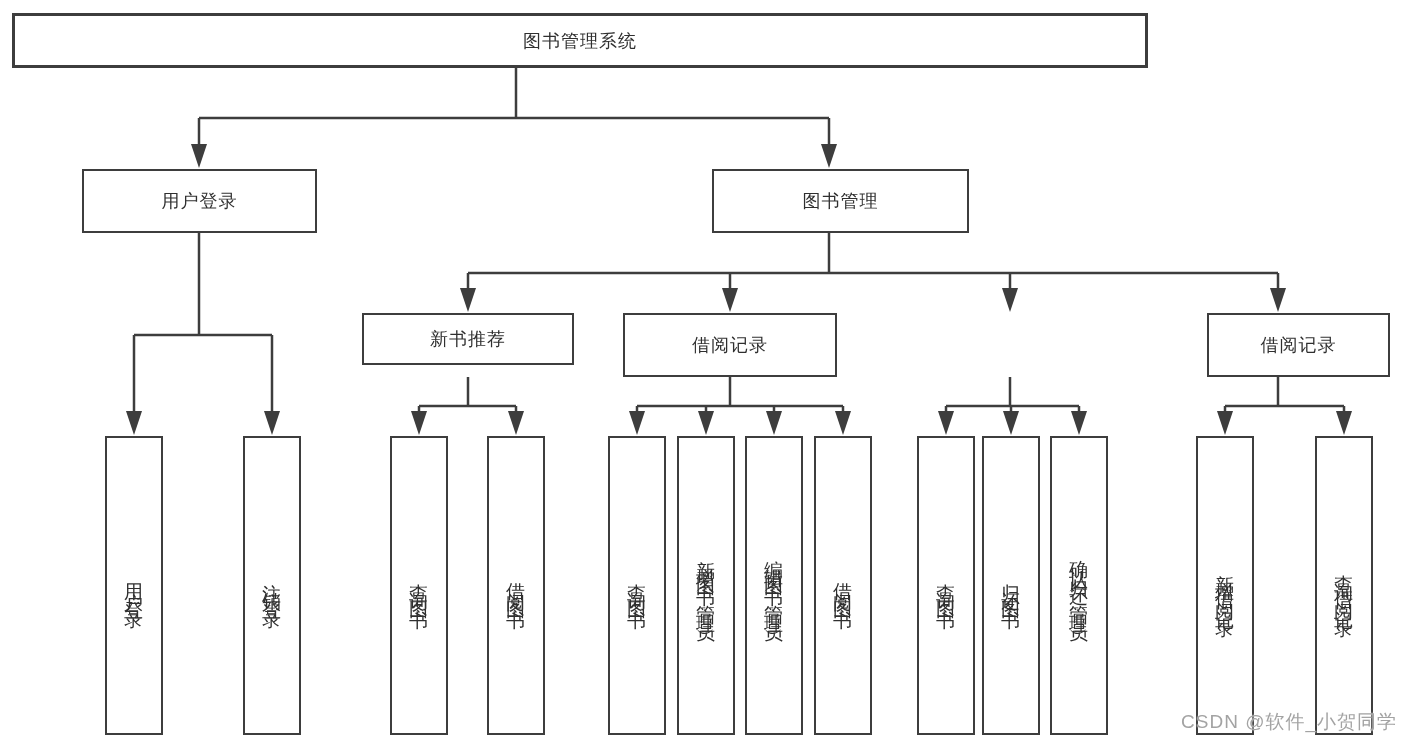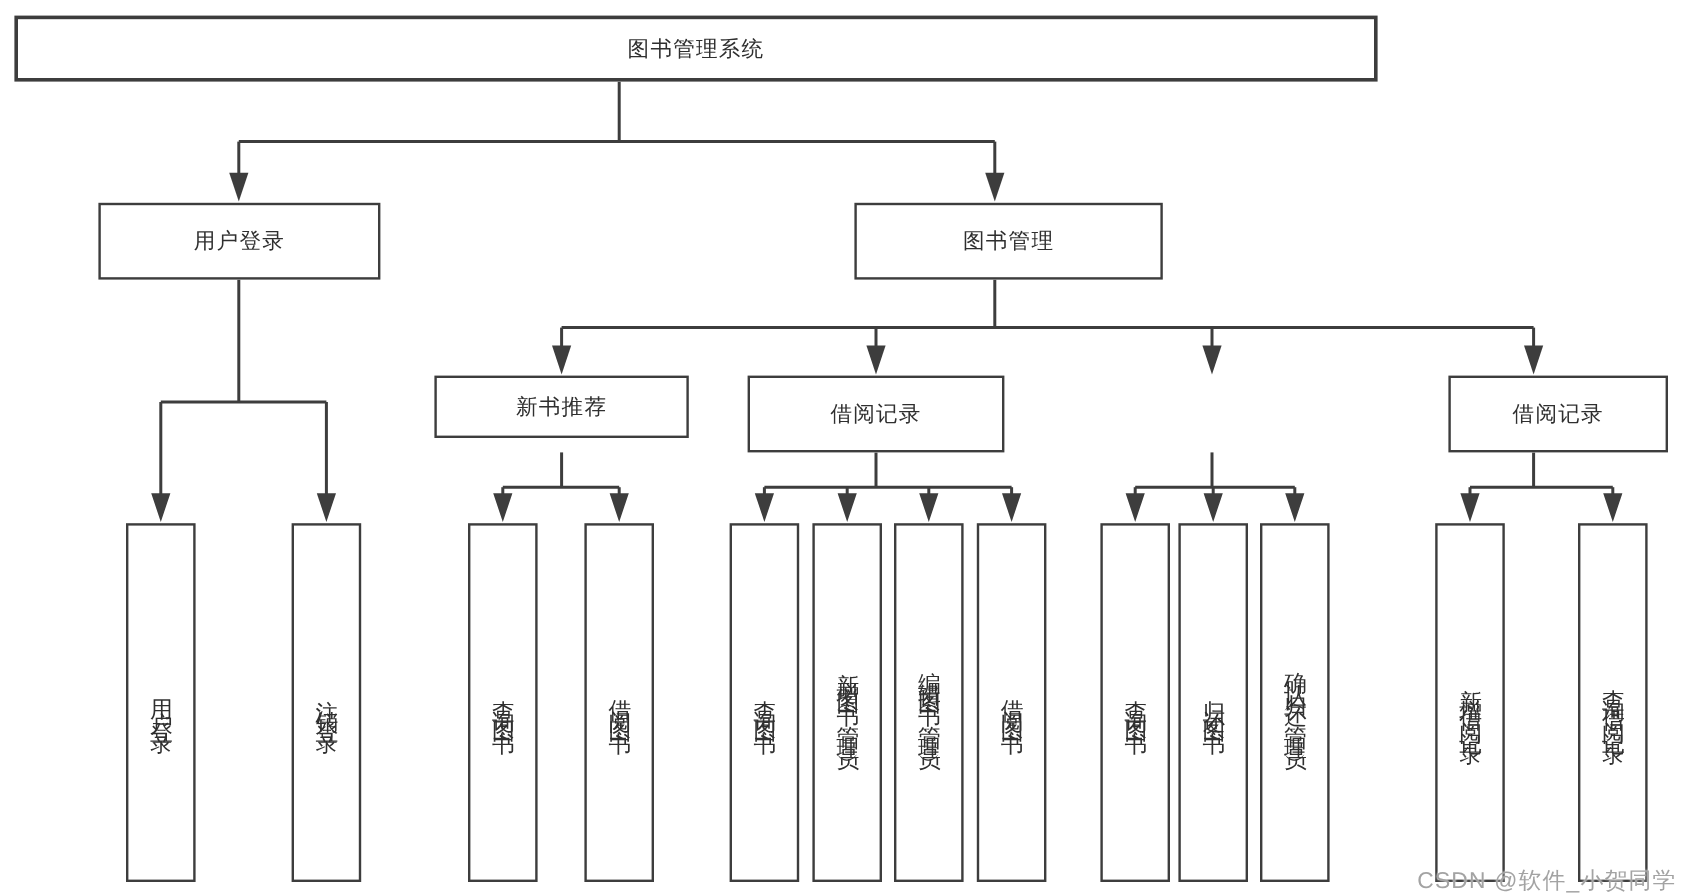--- a/index.html
+++ b/index.html
@@ -41,21 +41,21 @@
     position: absolute;
     left: 0; top: 0;
     width: 1405px;
     height: 747px;
   }
   #connectors path { stroke: #3d3d3d; stroke-width: 2.5; fill: none; }
   #connectors polygon { fill: #3d3d3d; stroke: none; }
   .watermark {
     position: absolute;
     right: 8px;
-    bottom: 0;
+    bottom: 12px;
     font-size: 19px;
     color: #a3a3a3;
     text-shadow: 0 0 2px #ffffff;
     letter-spacing: 1px;
     z-index: 5;
     white-space: nowrap;
   }
 </style>
 </head>
 <body>

